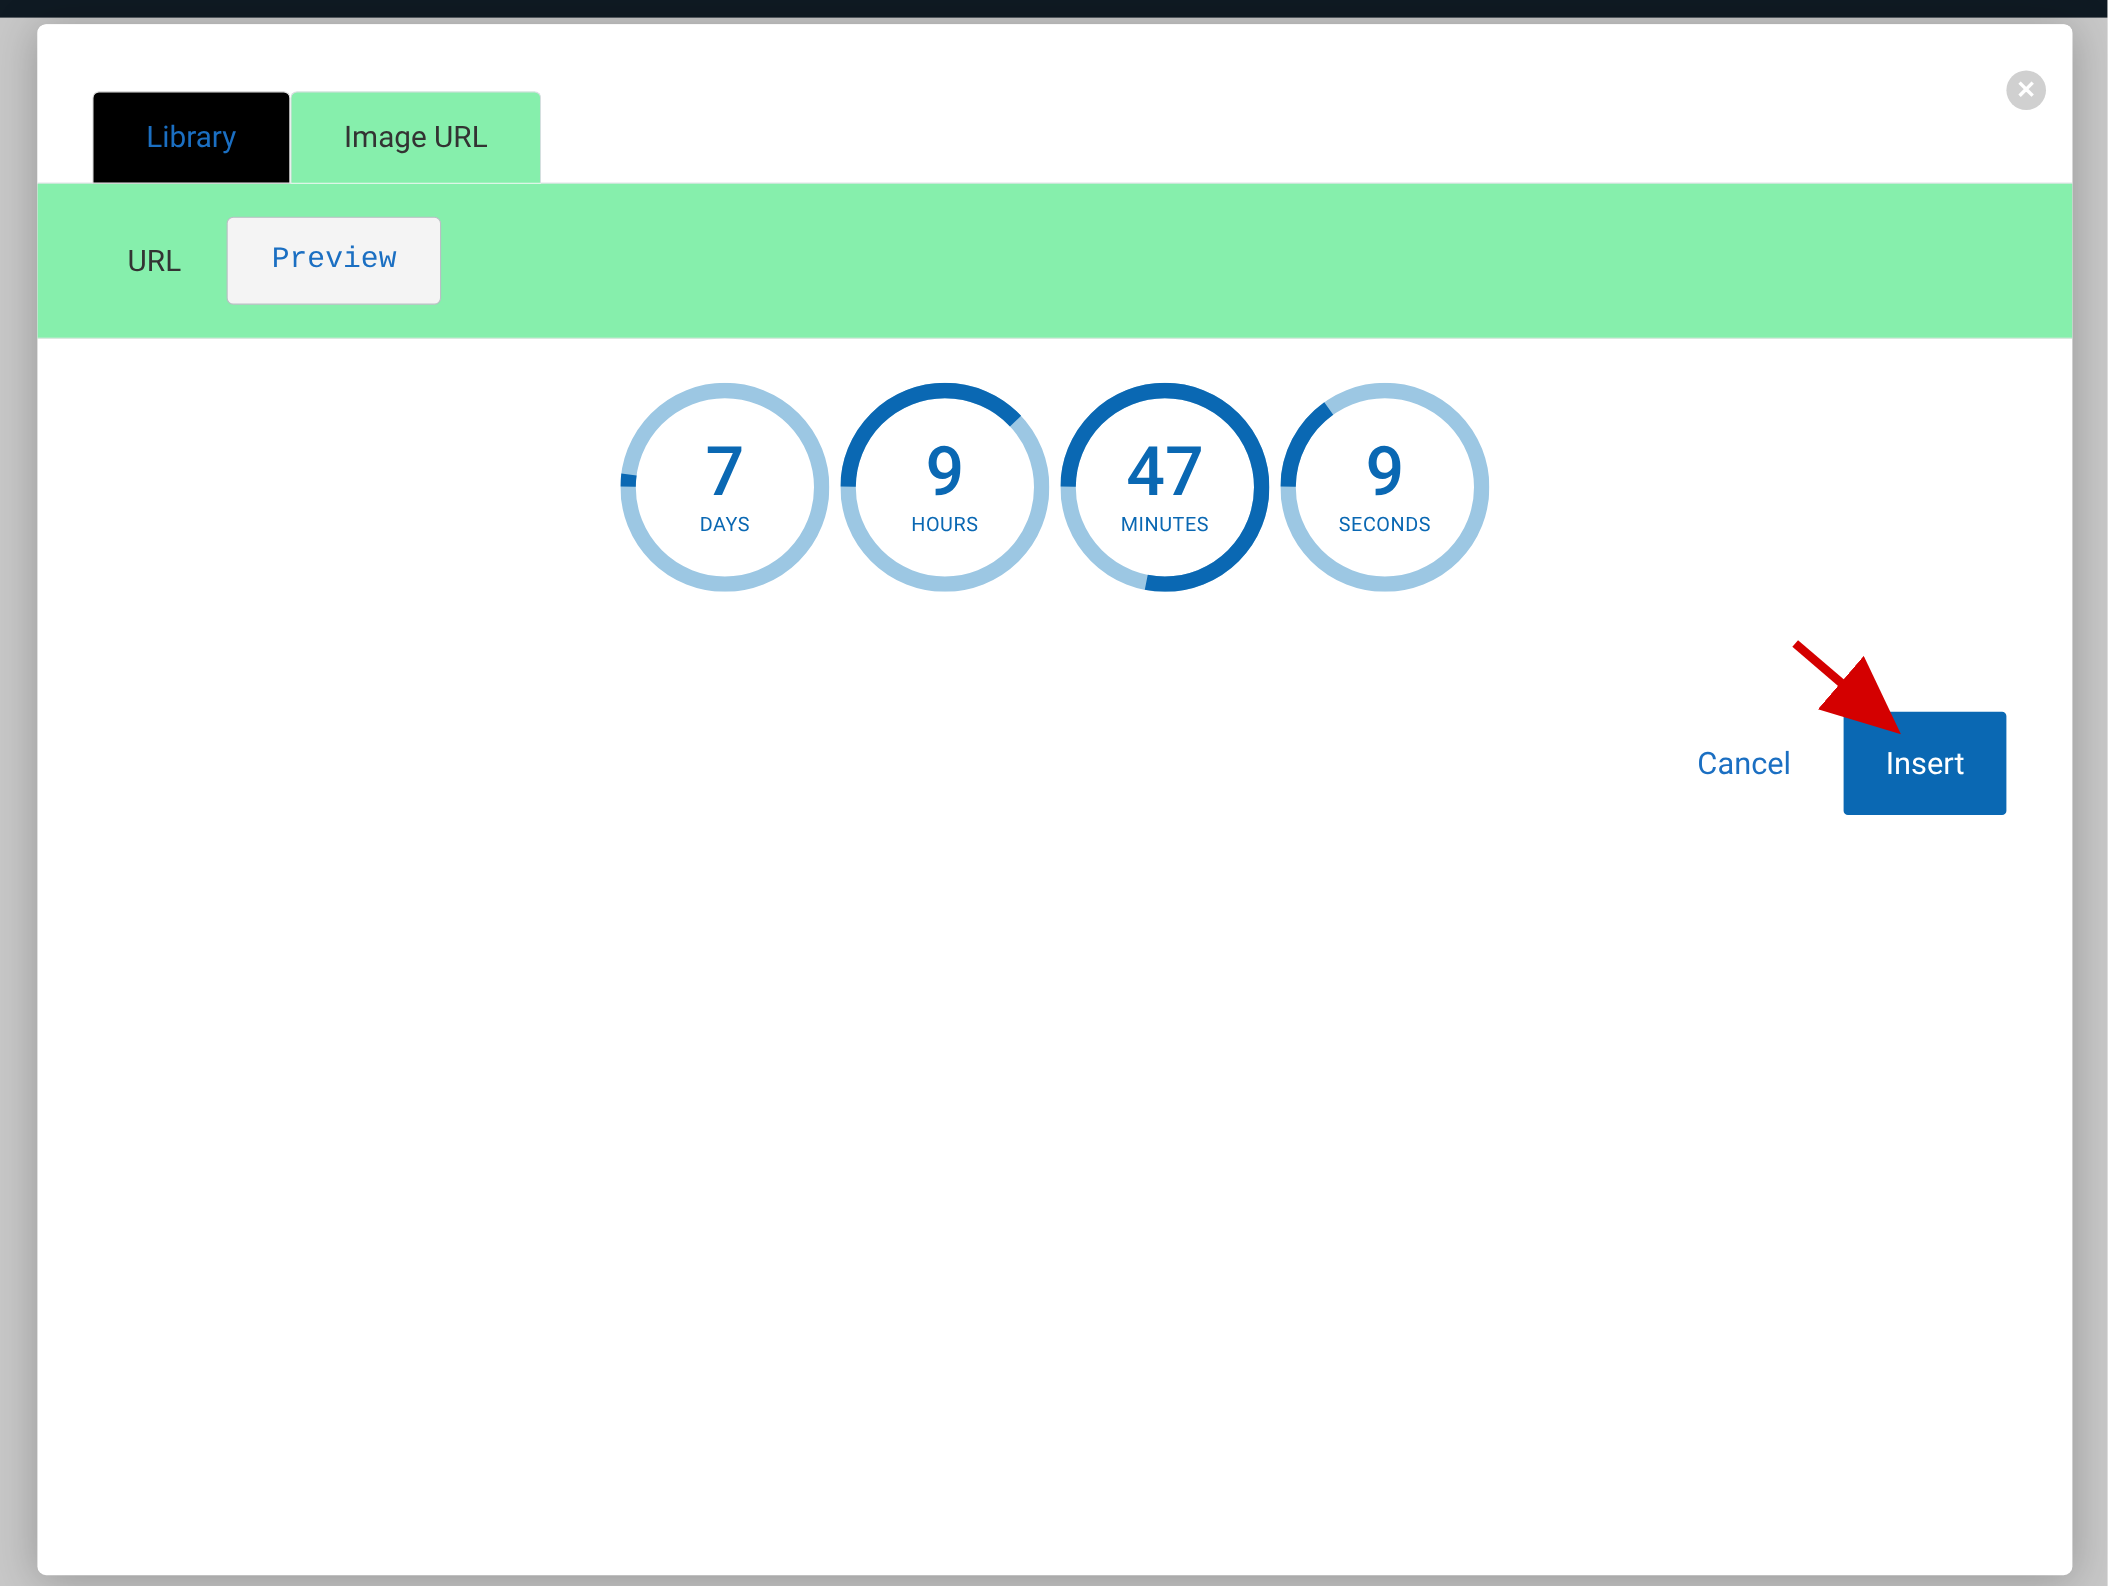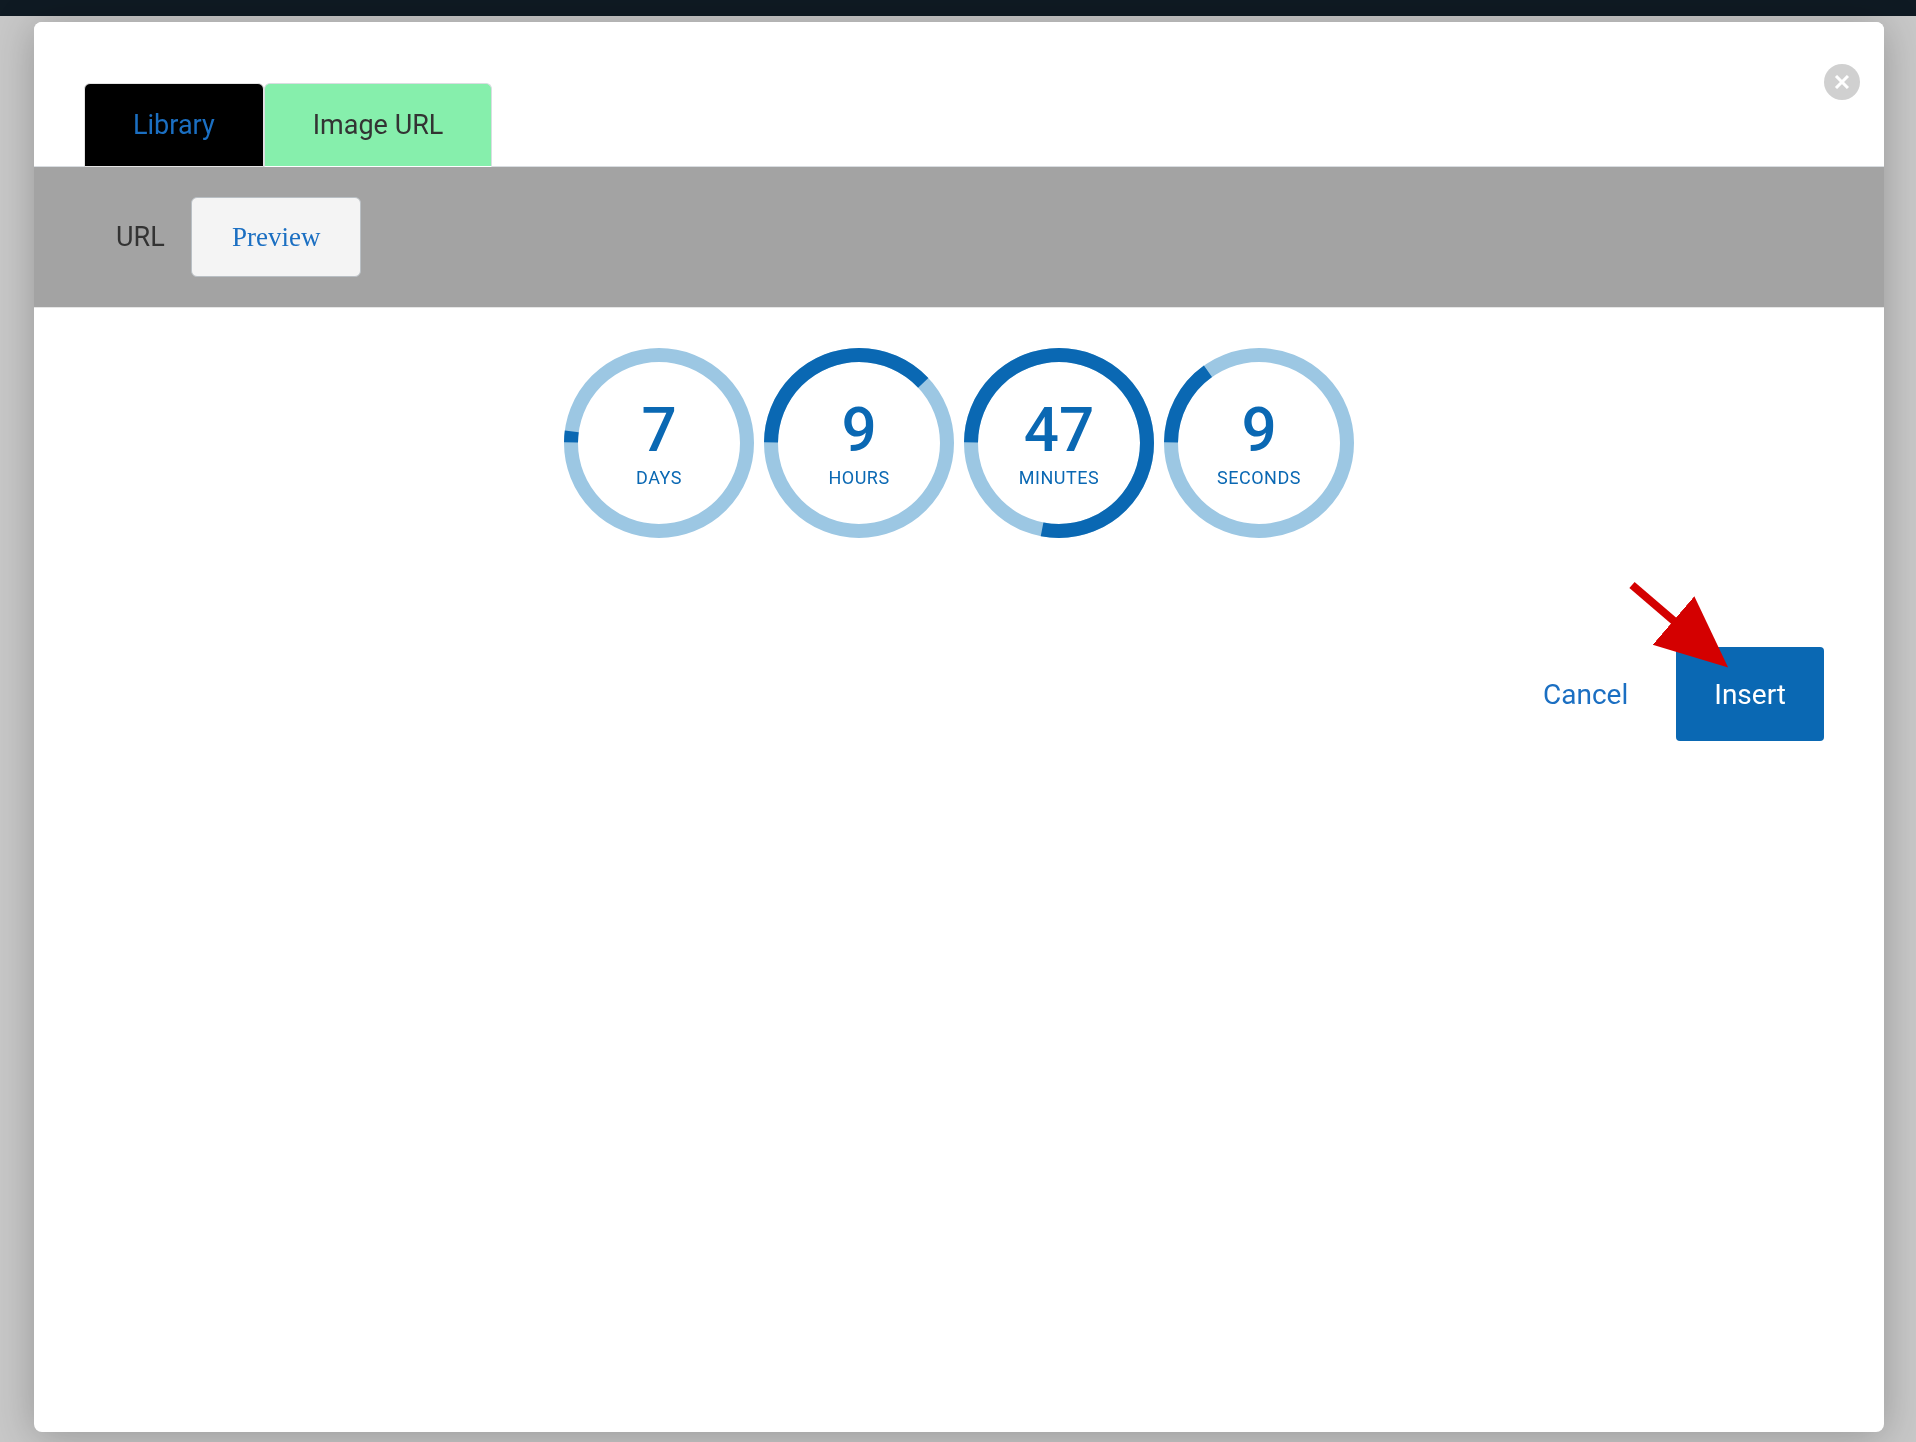--- a/index.html
+++ b/index.html
@@ -80,22 +80,22 @@
       background: #86efac;
       color: #333333;
       border: 1px solid #d9dde1;
       border-bottom: 1px solid #ffffff;
     }
     .url-row {
       display: flex;
       align-items: center;
       padding: 30px 52px 30px 52px;
       border-bottom: 1px solid #e6e6e6;
-      gap: 25px;
-      background: #a3a3a3;
+      gap: 40px;
+      background: #86efac;
     }
     .url-label {
       font-size: 27px;
       color: #333333;
       min-width: 80px;
       padding-left: 30px;
     }
     .url-input {
       flex: 1;
       height: 80px;
@@ -109,21 +109,21 @@
     }
     .preview-btn {
       height: 80px;
       padding: 0 40px;
       background: #f4f4f4;
       border: 1px solid #b9bfc4;
       border-radius: 6px;
       font-size: 27px;
       color: #1b6fc2;
       cursor: pointer;
-      font-family: Liberation Serif, serif;
+      font-family: Liberation Mono, monospace;
     }
     .preview-area {
       padding: 40px 0 0 0;
       display: flex;
       flex-direction: column;
       align-items: center;
     }
     .countdown {
       display: flex;
       gap: 10px;

